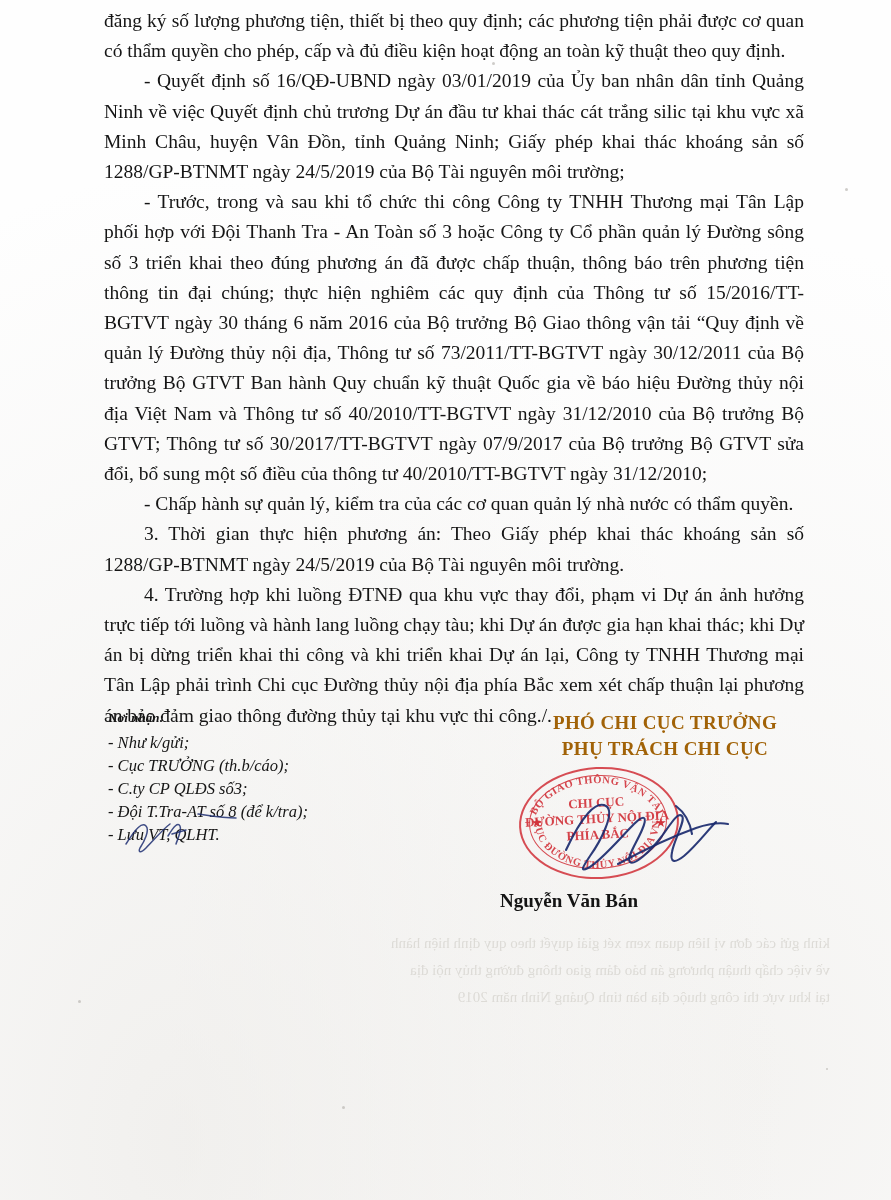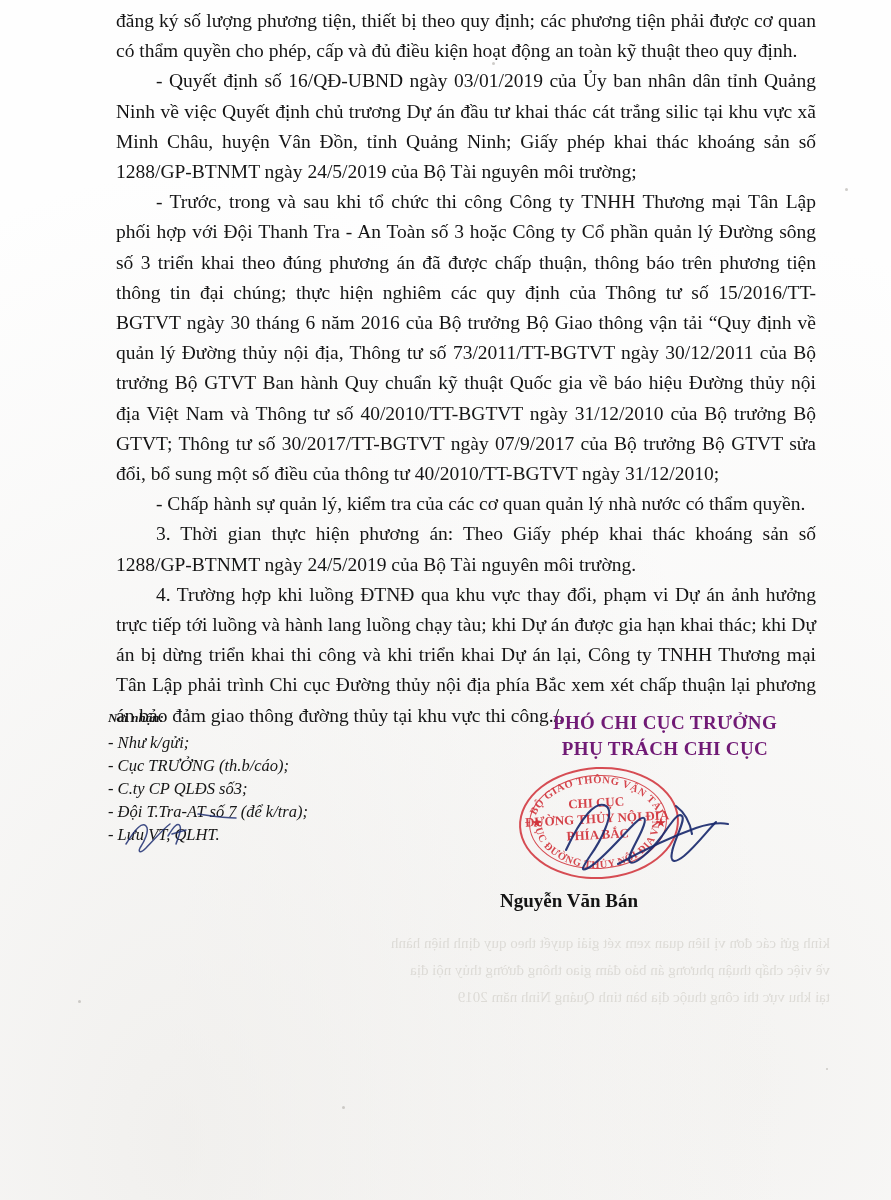--- a/index.html
+++ b/index.html
@@ -24,21 +24,21 @@
     content: "";
     position: absolute;
     inset: 0;
     background:
       radial-gradient(ellipse at 20% 95%, rgba(230,228,224,0.55) 0%, rgba(255,255,255,0) 60%),
       radial-gradient(ellipse at 85% 90%, rgba(232,230,226,0.45) 0%, rgba(255,255,255,0) 55%);
     pointer-events: none;
   }
   .body-text {
     position: absolute;
-    left: 116px;
+    left: 104px;
     top: 6px;
     width: 700px;
     font-size: 19.5px;
     line-height: 30.2px;
     text-align: justify;
     color: #151515;
   }
   .body-text p {
     margin: 0;
   }
@@ -76,21 +76,21 @@
     left: 500px;
     top: 4px;
     width: 330px;
     text-align: center;
   }
   .signblock .sig-line {
     font-weight: bold;
     font-size: 19px;
     letter-spacing: 0.4px;
     line-height: 26px;
-    color: #701a75;
+    color: #a16207;
   }
   .signer-name {
     position: absolute;
     left: 500px;
     top: 184px;
     width: 330px;
     text-align: left;
     font-weight: bold;
     font-size: 19px;
     color: #141414;
@@ -227,21 +227,21 @@
     <p class="indent">4. Trường hợp khi luồng ĐTNĐ qua khu vực thay đổi, phạm vi Dự án ảnh hưởng trực tiếp tới luồng và hành lang luồng chạy tàu; khi Dự án được gia hạn khai thác; khi Dự án bị dừng triển khai thi công và khi triển khai Dự án lại, Công ty TNHH Thương mại Tân Lập phải trình Chi cục Đường thủy nội địa phía Bắc xem xét chấp thuận lại phương án bảo đảm giao thông đường thủy tại khu vực thi công./.</p>
   </div>
 
   <div class="footer">
 
     <div class="recipients">
       <div class="rec-title">Nơi nhận:</div>
       <div class="rec-item">- Như k/gửi;</div>
       <div class="rec-item">- Cục TRƯỞNG (th.b/cáo);</div>
       <div class="rec-item">- C.ty CP QLĐS số3;</div>
-      <div class="rec-item">- Đội T.Tra-AT số 7 (để k/tra);</div>
+      <div class="rec-item">- Đội T.Tra-AT số 8 (để k/tra);</div>
       <div class="rec-item">- Lưu VT, QLHT.</div>
     </div>
 
     <div class="signblock">
       <div class="sig-line">PHÓ CHI CỤC TRƯỞNG</div>
       <div class="sig-line">PHỤ TRÁCH CHI CỤC</div>
     </div>
 
     <div class="signer-name">Nguyễn Văn Bán</div>
   </div>

